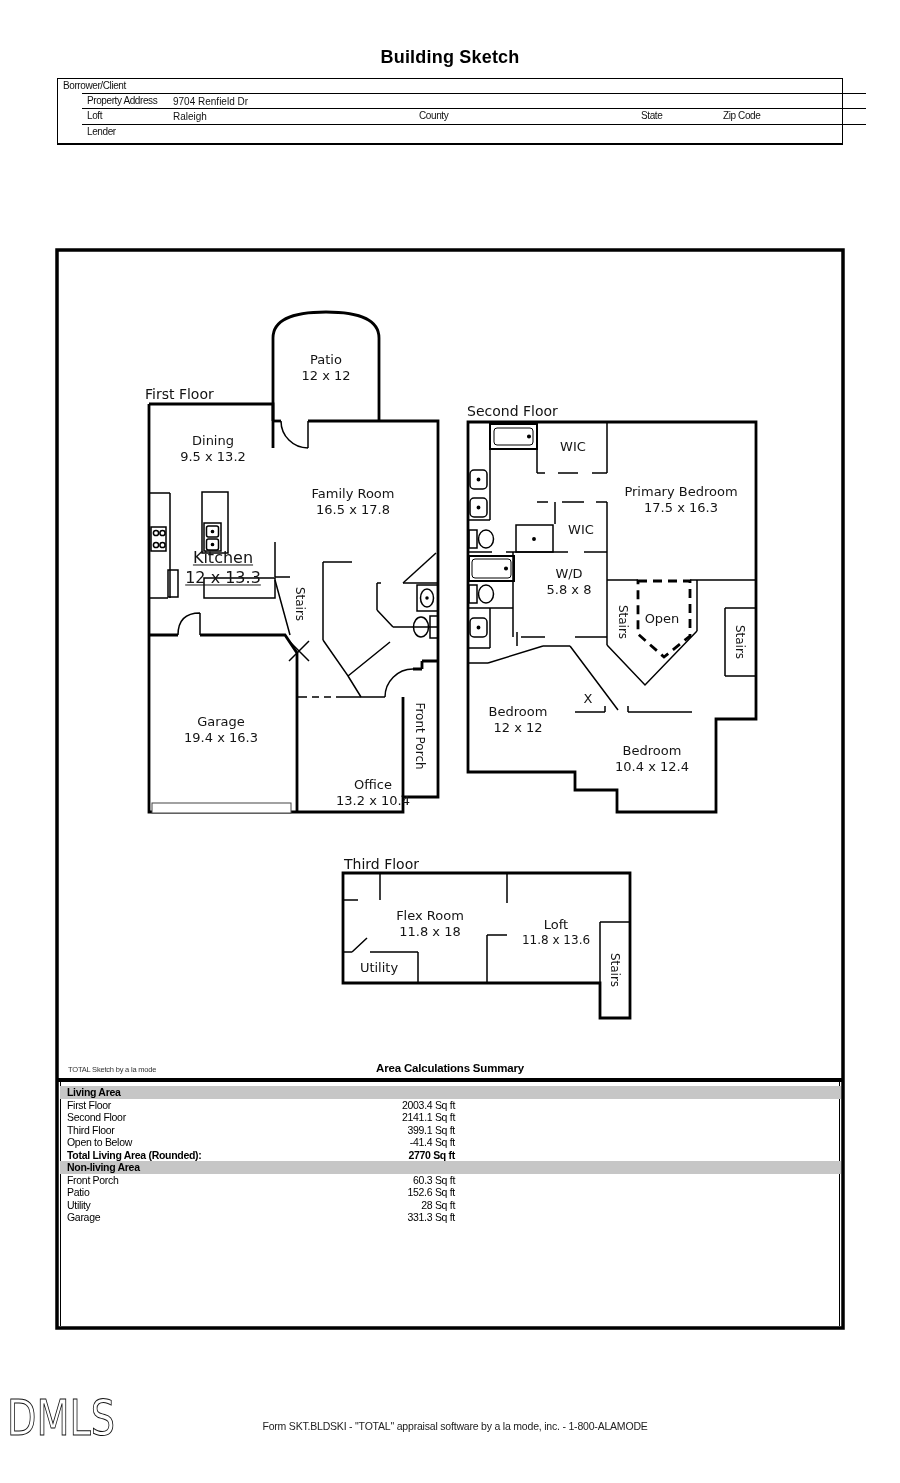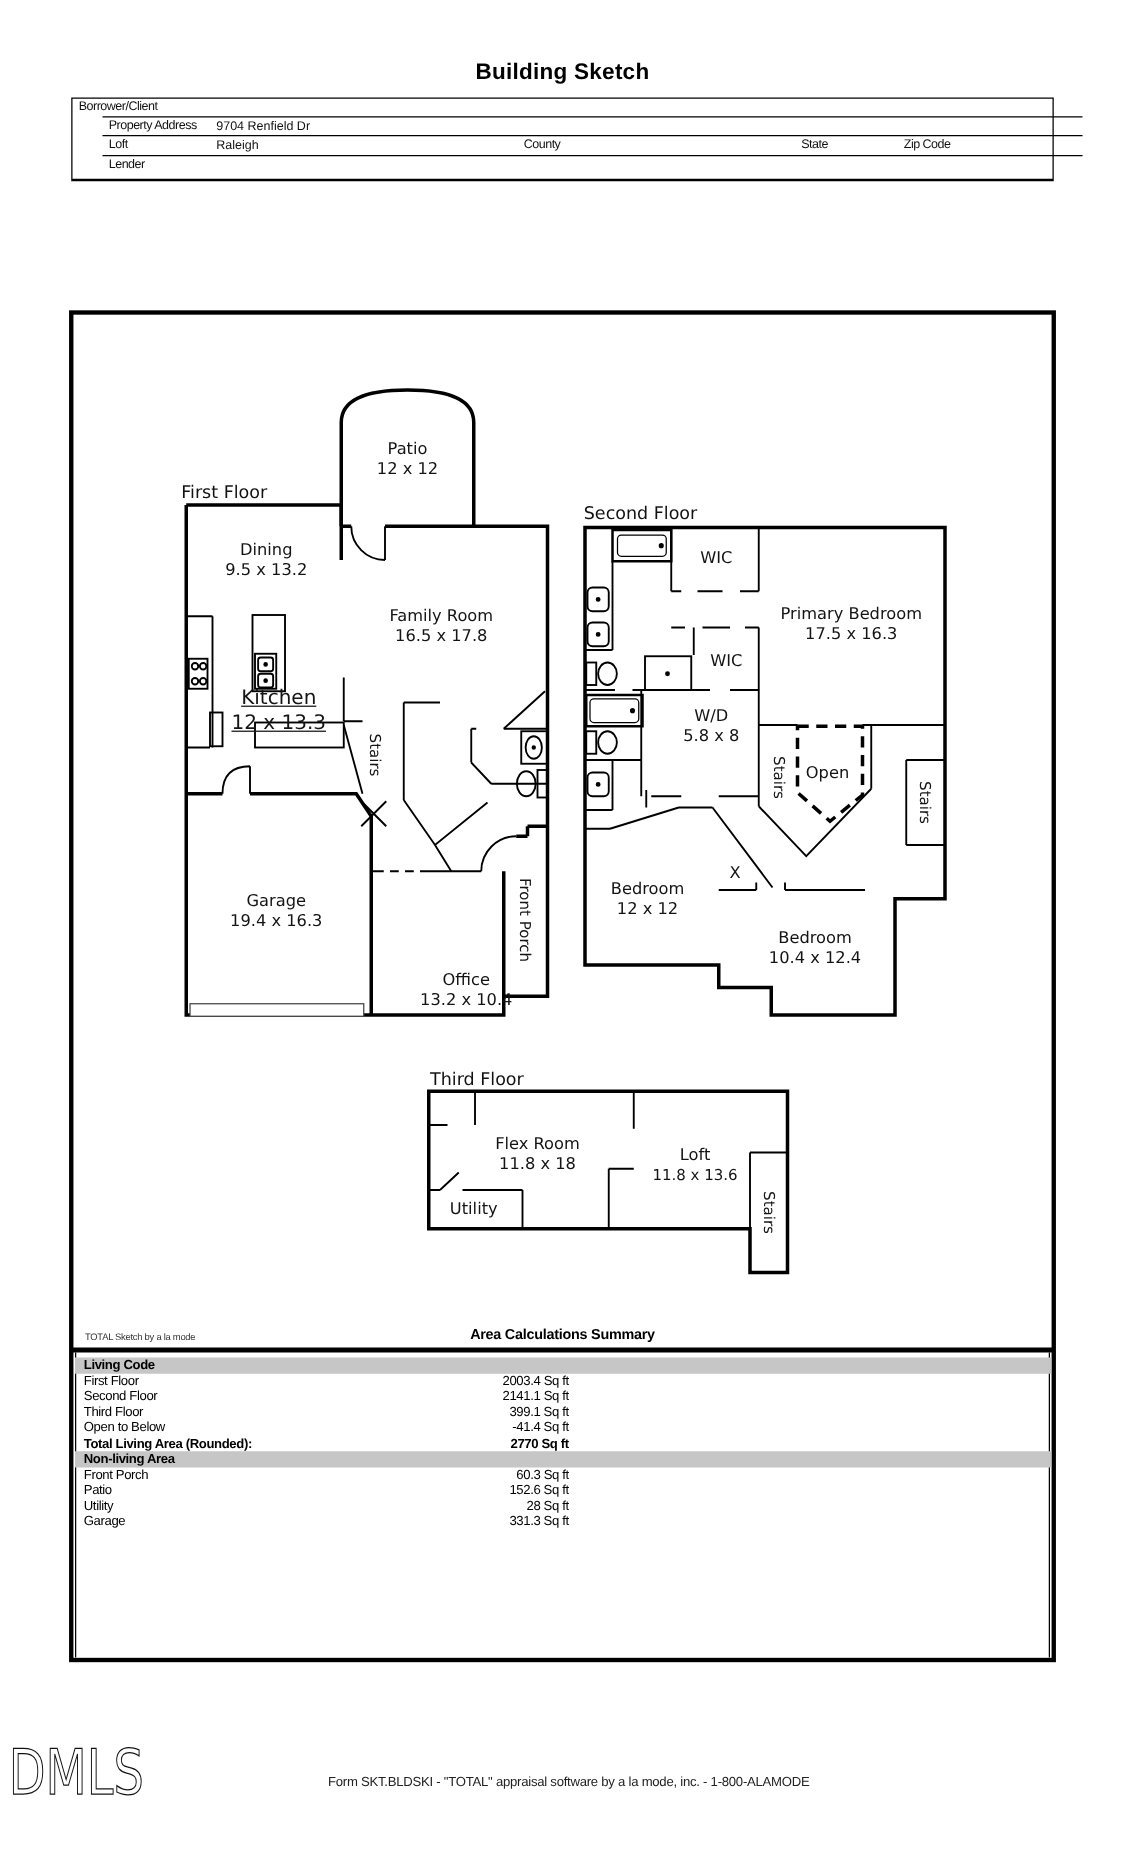--- a/index.html
+++ b/index.html
@@ -272,21 +272,21 @@
     <div>Utility</div>
   </div>
   <div class="room vert" style="left:615px;top:970px;font-size:12px;">
     <div>Stairs</div>
   </div>
 
   <div class="sum-brand">TOTAL Sketch by a la mode</div>
   <div class="sum-title">Area Calculations Summary</div>
 
   <div class="band" style="top:1086px;">
-    <span>Living Code</span>
+    <span>Living Area</span>
   </div>
   <div class="srow" style="top:1098.5px;">
     <span class="lab">First Floor</span>
     <span class="val">2003.4 Sq ft</span>
   </div>
   <div class="srow" style="top:1111px;">
     <span class="lab">Second Floor</span>
     <span class="val">2141.1 Sq ft</span>
   </div>
   <div class="srow" style="top:1123.5px;">

